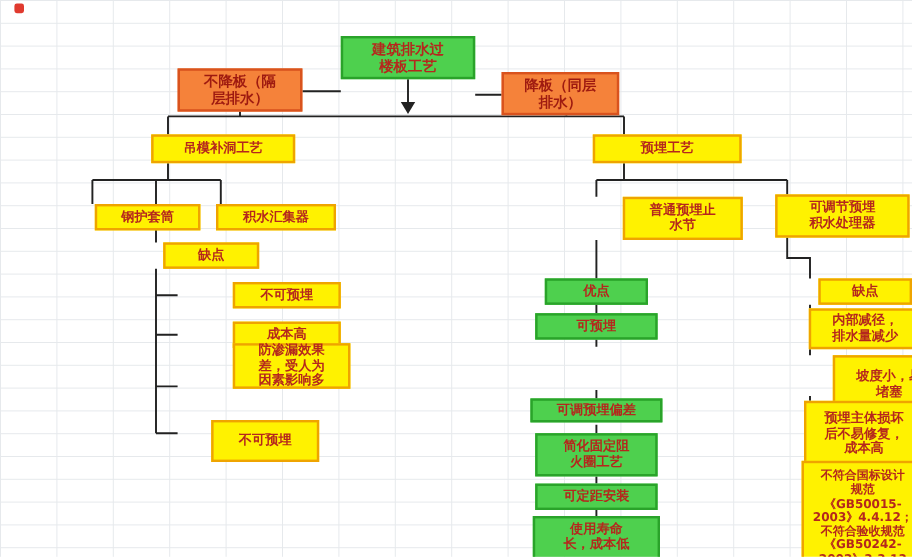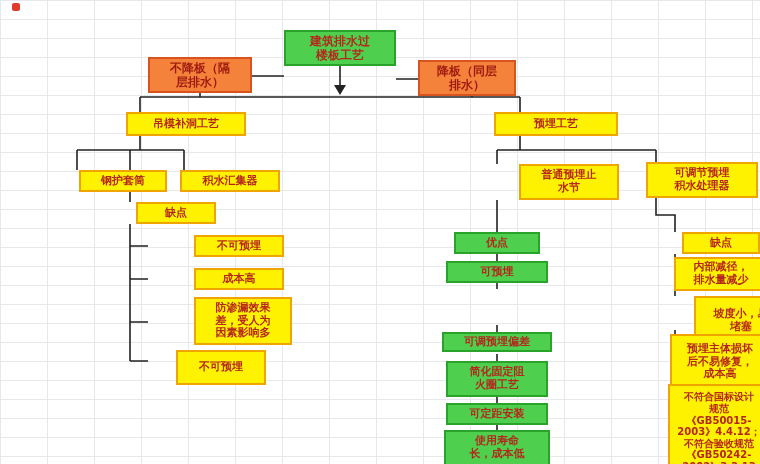--- a/index.html
+++ b/index.html
@@ -48,21 +48,21 @@
 层排水）</div>
   <div class="node orange size-lg" style="left:418px;top:60px;width:98px;height:36px">降板（同层
 排水）</div>
 
   <div class="node yellow" style="left:80px;top:112px;width:120px;height:24px">吊模补洞工艺</div>
   <div class="node yellow" style="left:134px;top:170px;width:100px;height:22px">积水汇集器</div>
   <div class="node yellow" style="left:33px;top:170px;width:88px;height:22px">钢护套筒</div>
   <div class="node yellow" style="left:90px;top:202px;width:80px;height:22px">缺点</div>
   <div class="node yellow" style="left:148px;top:235px;width:90px;height:22px">不可预埋</div>
   <div class="node yellow" style="left:148px;top:268px;width:90px;height:22px">成本高</div>
-  <div class="node yellow" style="left:148px;top:297px;width:98px;height:48px">防渗漏效果
+  <div class="node yellow" style="left:148px;top:286px;width:98px;height:38px">防渗漏效果
 差，受人为
 因素影响多</div>
   <div class="node yellow" style="left:130px;top:350px;width:90px;height:35px">不可预埋</div>
 
   <div class="node yellow" style="left:448px;top:112px;width:124px;height:24px">预埋工艺</div>
   <div class="node yellow" style="left:473px;top:164px;width:100px;height:36px">普通预埋止
 水节</div>
   <div class="node yellow" style="left:600px;top:162px;width:112px;height:36px">可调节预埋
 积水处理器</div>
 

